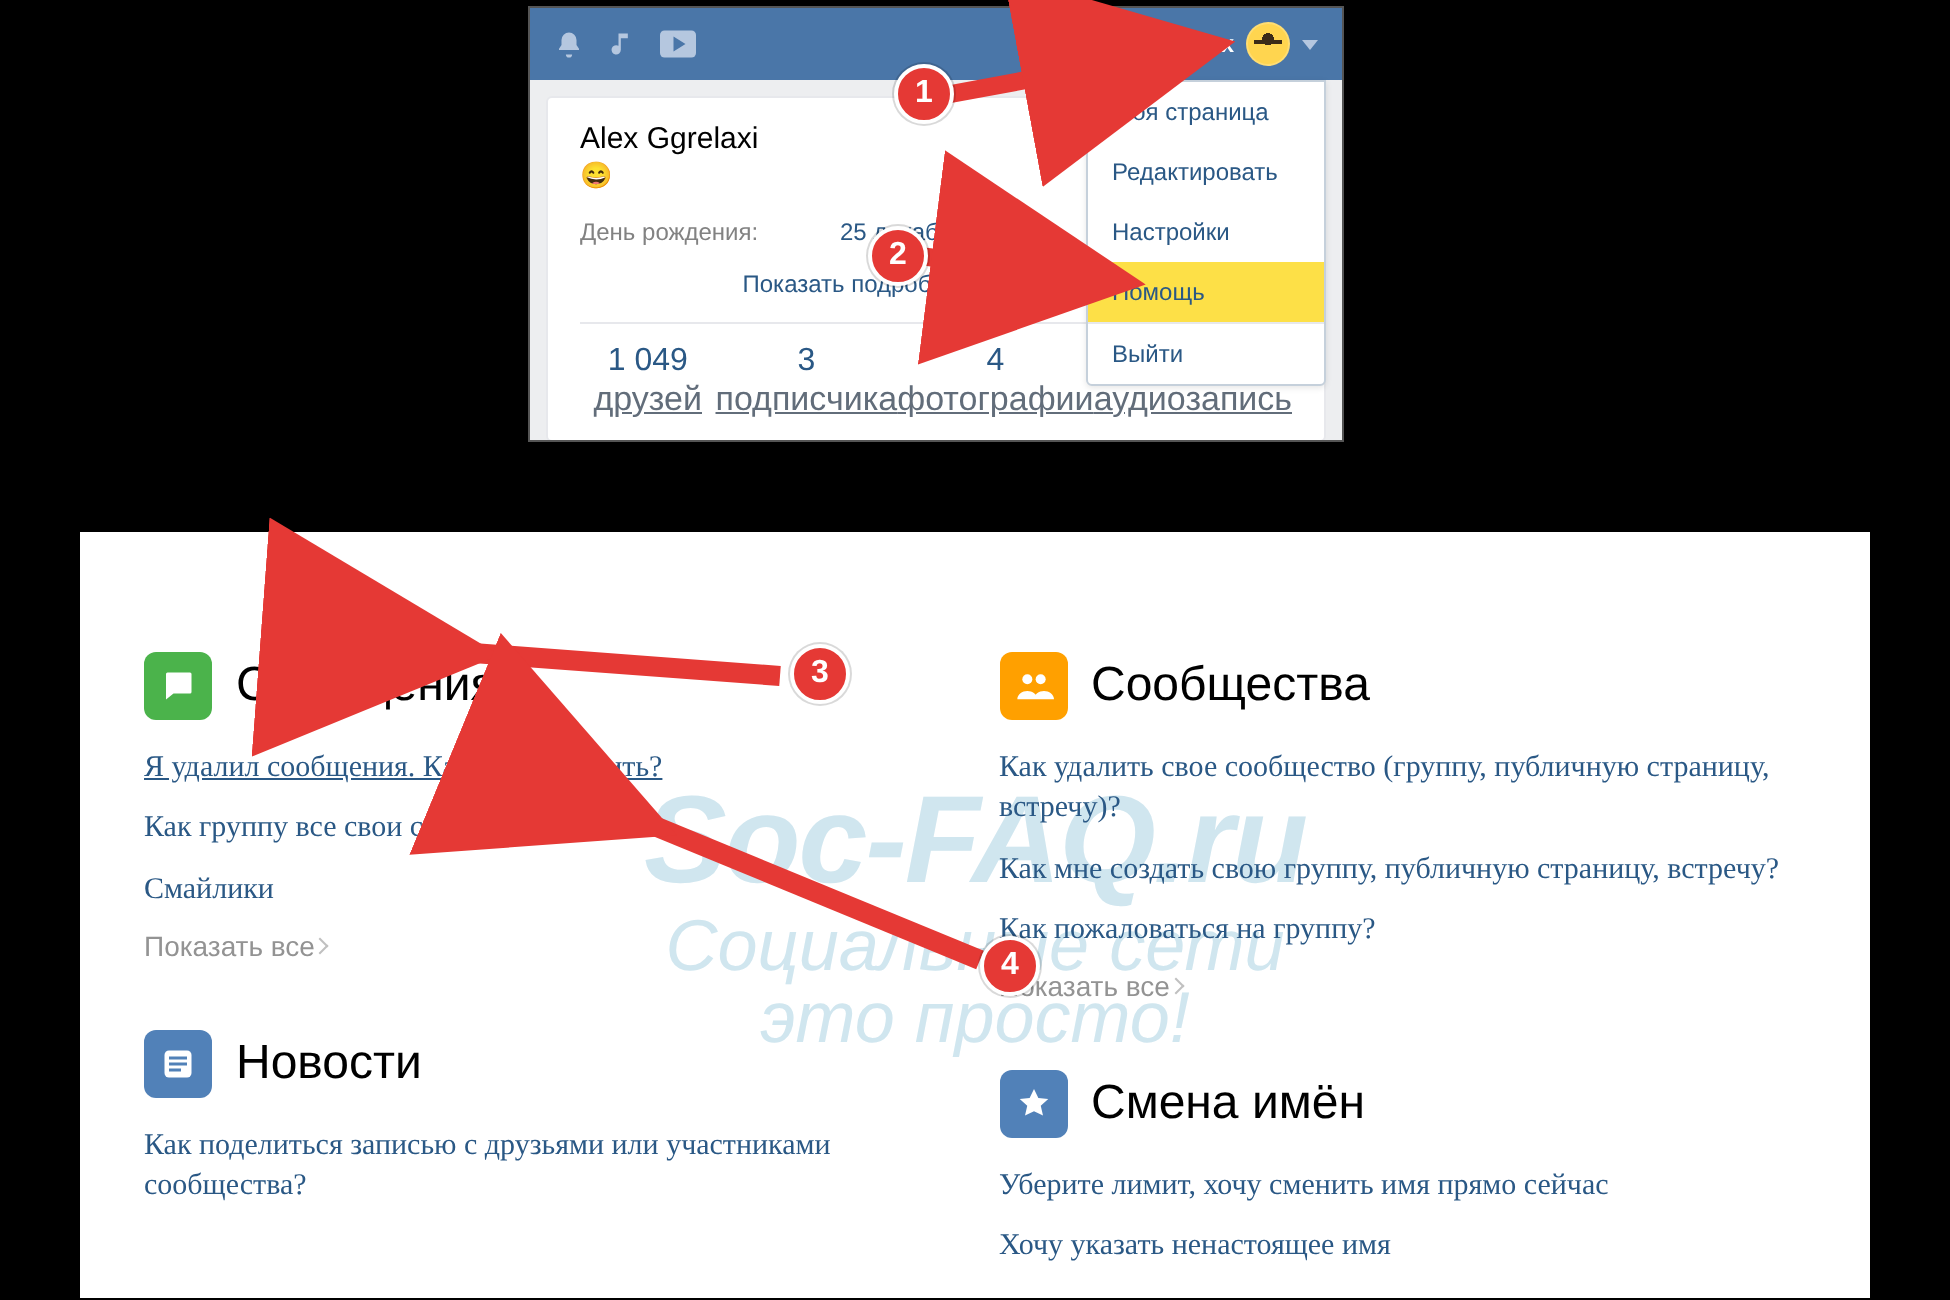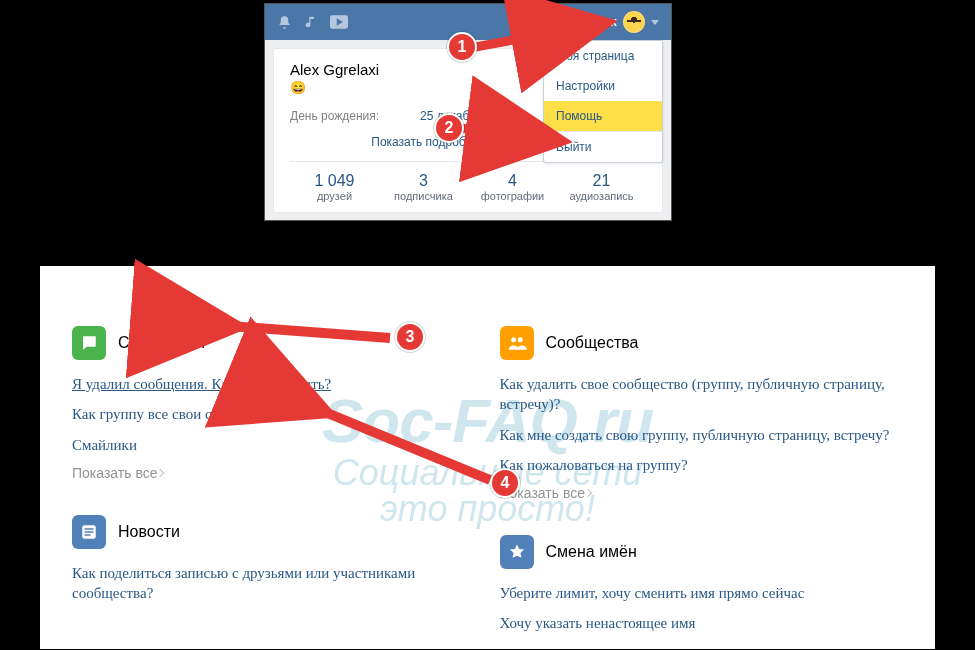--- a/index.html
+++ b/index.html
@@ -18,41 +18,41 @@
   .card{background:#fff;margin:8px;padding:12px 16px 0;border:1px solid #e7e8ec;border-radius:3px;}
   .pname{font-size:15px;color:#000;}
   .emoji{font-size:13px;margin-top:2px;}
   .row{display:flex;margin-top:14px;font-size:12px;gap:10px;}
   .label{color:#828282;width:120px;}
   .val{color:#2a5885;}
   .expand{text-align:center;color:#2a5885;font-size:12px;margin:12px 0;}
   .stats{display:flex;border-top:1px solid #e7e8ec;text-align:center;}
   .stat{flex:1;padding:10px 0;}
   .stat .n{color:#2a5885;font-size:16px;}
-  .stat .l{color:#626d7a;font-size:11px;}
+  .stat .l{color:#626d7a;font-size:17px;text-decoration:underline;}
   
   .menu{position:absolute;right:8px;top:36px;width:120px;background:#fff;border:1px solid #c5d0db;border-radius:0 0 3px 3px;box-shadow:0 1px 3px rgba(0,0,0,.1);}
   .menu-item{font-size:12px;color:#2a5885;padding:8px 12px;}
   .menu-item.hover{background:#fde047;}
   .menu-sep{border-top:1px solid #e7e8ec;}
   
   .shot2{position:absolute;left:40px;top:266px;width:895px;height:383px;background:#fff;overflow:hidden;}
   .watermark{position:absolute;inset:0;display:flex;flex-direction:column;align-items:center;justify-content:center;font-style:italic;color:#d0e6ef;pointer-events:none;}
   .watermark .w1{font-size:62px;font-weight:700;letter-spacing:-1px;}
   .watermark .w2{font-size:36px;margin-top:-4px;}
   .watermark .w3{font-size:36px;margin-top:-6px;}
   .cols{position:relative;display:flex;gap:24px;padding:60px 32px 0;}
   .col{flex:1;min-width:0;}
   .cat{margin-bottom:34px;}
   .cat-head{display:flex;align-items:center;gap:12px;margin-bottom:14px;}
   .cat-icon{width:34px;height:34px;border-radius:6px;display:flex;align-items:center;justify-content:center;}
   .ic-green{background:#4bb34b;}
   .ic-orange{background:#ffa000;}
   .ic-blue{background:#5181b8;}
-  .cat-title{font-size:16px;color:#000;}
+  .cat-title{font-size:24px;color:#000;}
   .lnk{display:block;color:#2a5885;font-size:15px;line-height:1.35;margin-bottom:10px;font-family:Liberation Serif, serif;}
   .lnk.under{text-decoration:underline;}
   .showall{color:#939393;font-size:14px;display:flex;align-items:center;gap:0;}
   .chev{width:6px;height:6px;border-right:1.5px solid #c0c0c0;border-bottom:1.5px solid #c0c0c0;transform:rotate(-45deg);}
   
   .badge{position:absolute;width:30px;height:30px;border-radius:50%;background:#e53935;border:2px solid #fff;color:#fff;font-weight:700;display:flex;align-items:center;justify-content:center;font-size:16px;box-shadow:0 0 0 1px rgba(0,0,0,.15);z-index:50;}
   .arrow{position:absolute;z-index:40;}
   .arrow svg{overflow:visible;}
 </style>
 </head>
@@ -109,20 +109,21 @@
         </div>
       <div class="stat">
           <div class="n">21</div>
           <div class="l">аудиозапись</div>
         </div>
     </div>
   </div>
 
   <div class="menu">
     <div class="menu-item">Моя страница</div>
+    <div class="menu-item">Редактировать</div>
     <div class="menu-item">Настройки</div>
     <div class="menu-item hover">Помощь</div>
     <div class="menu-sep"></div>
     <div class="menu-item">Выйти</div>
   </div>
 </div>
 
 <div class="shot2">
   <div class="watermark">
     <div class="w1">Soc-FAQ.ru</div>

